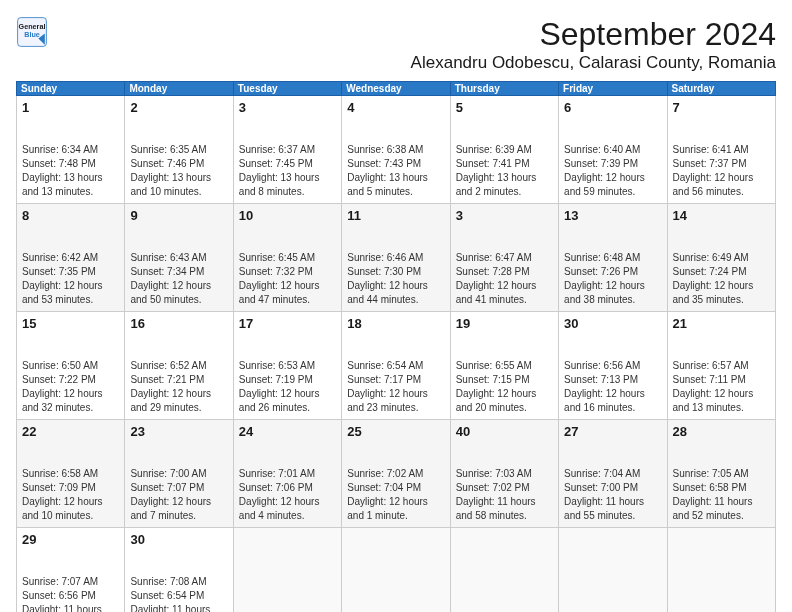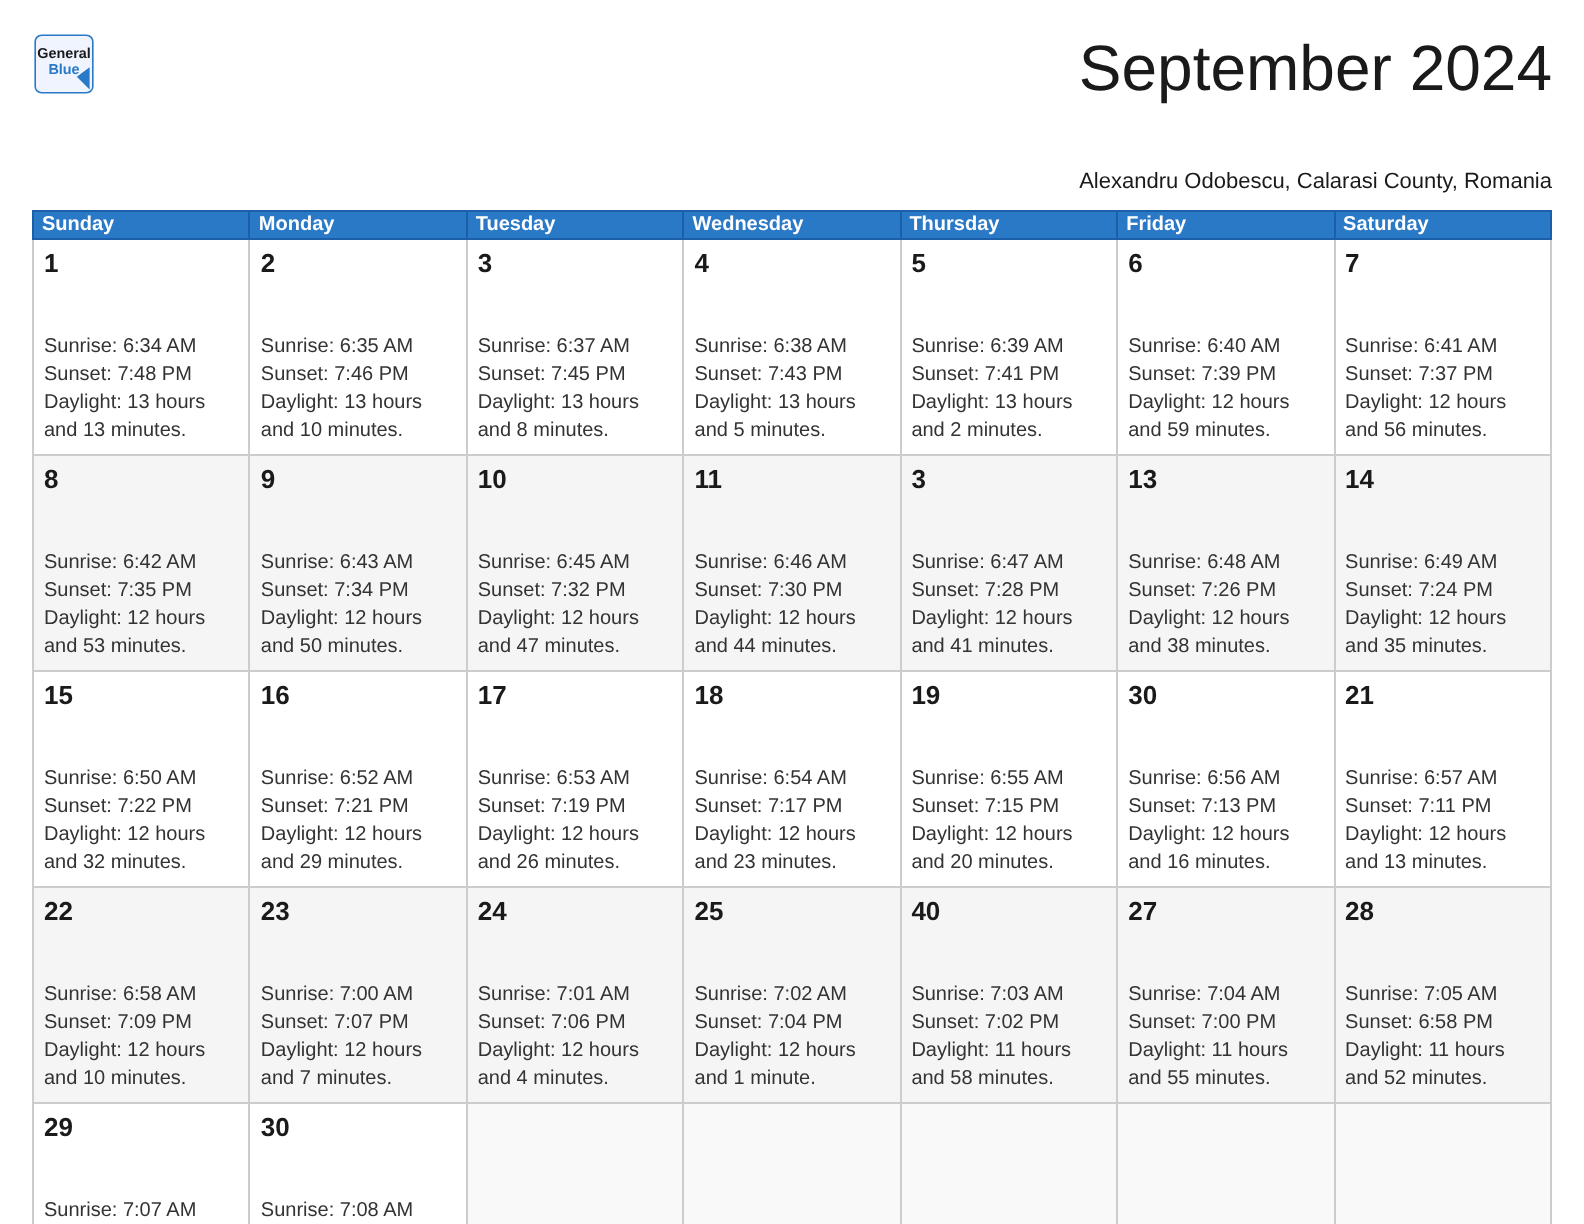--- a/index.html
+++ b/index.html
@@ -27,24 +27,23 @@
     }
     .title-block {
       text-align: right;
     }
     .title-block h1 {
       font-size: 32px;
       font-weight: normal;
       color: #1a1a1a;
     }
     .subtitle {
-      font-size: 11px;
+      font-size: 17px;
       color: #1a1a1a;
       text-align: right;
-      margin-top: 32px;
     }
     .calendar {
       width: 100%;
       border-collapse: collapse;
       margin-top: 8px;
     }
     .calendar thead th {
       background: #2979c7;
       color: #fff;
       font-size: 10px;

